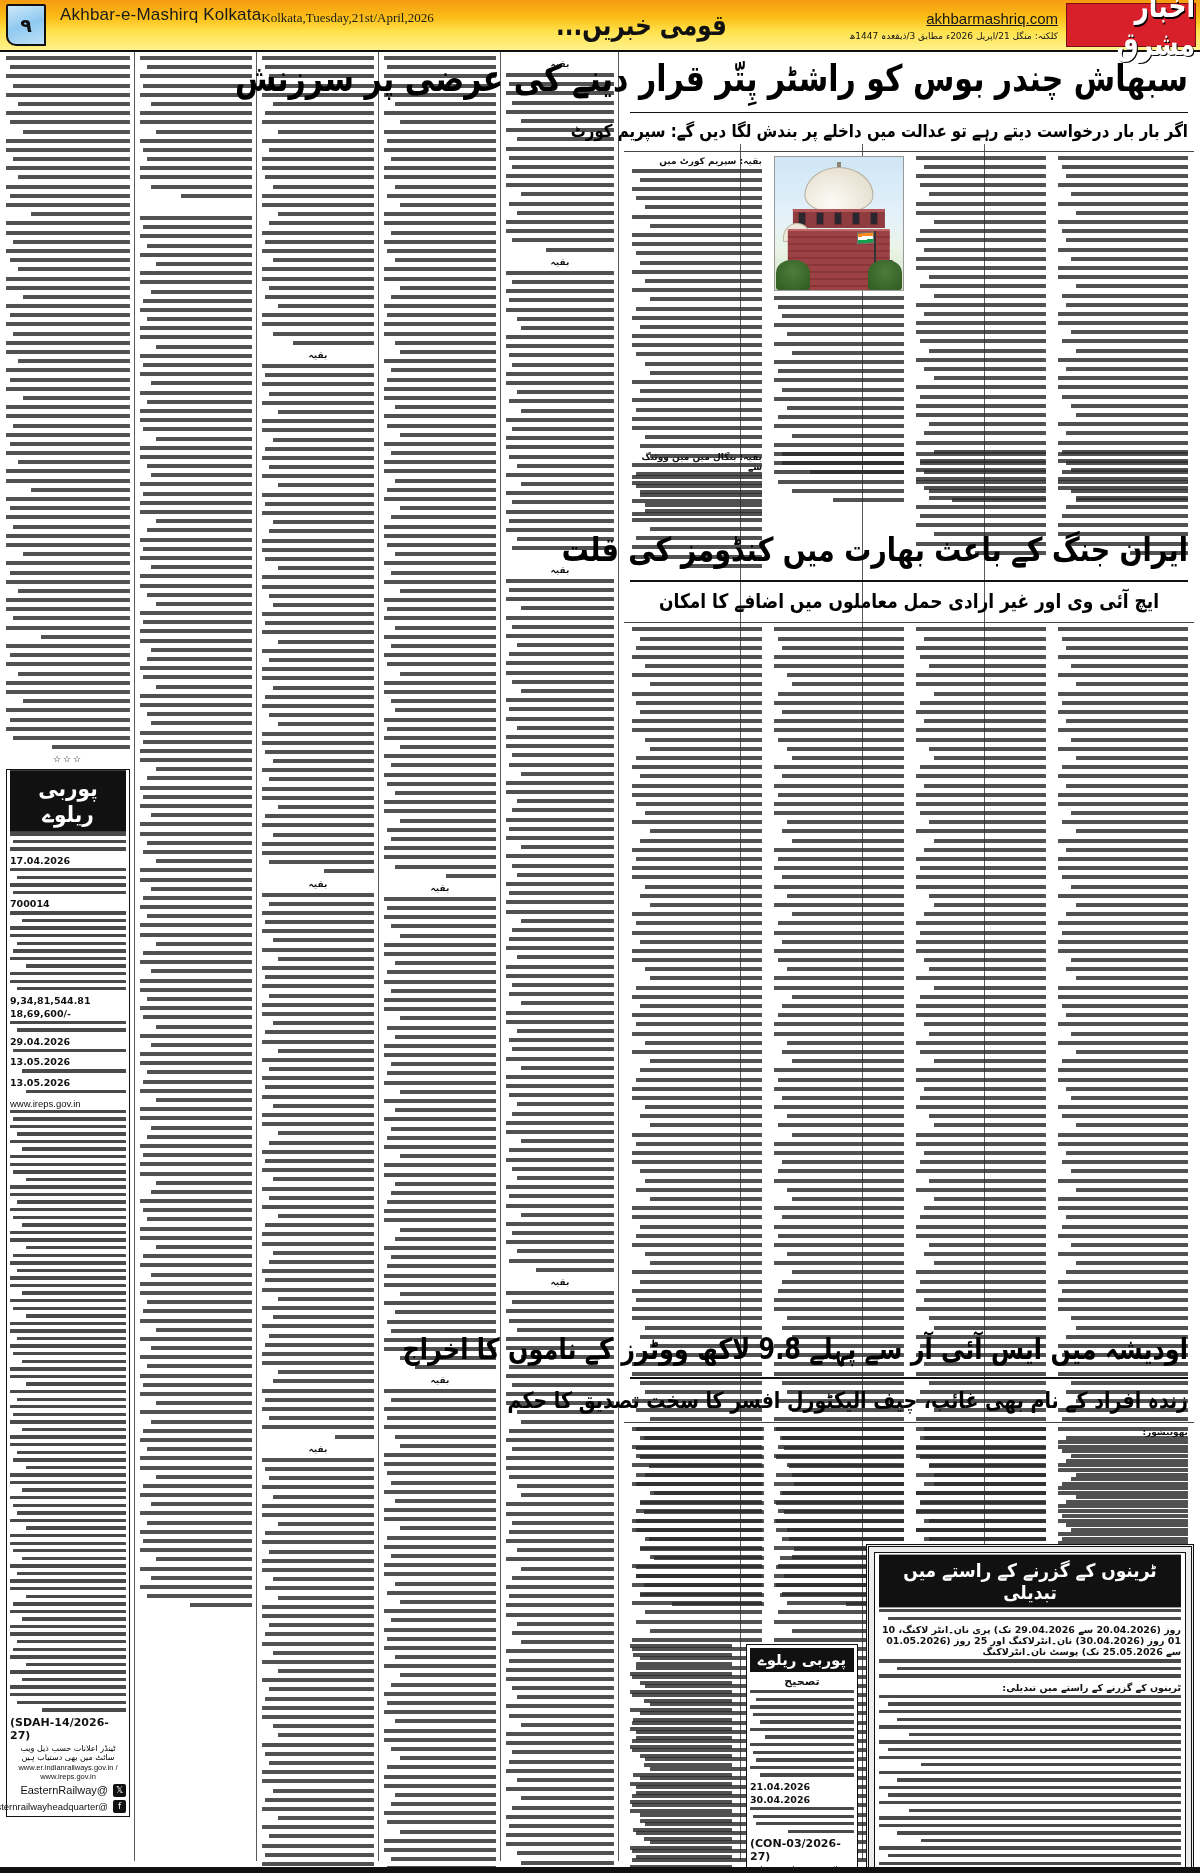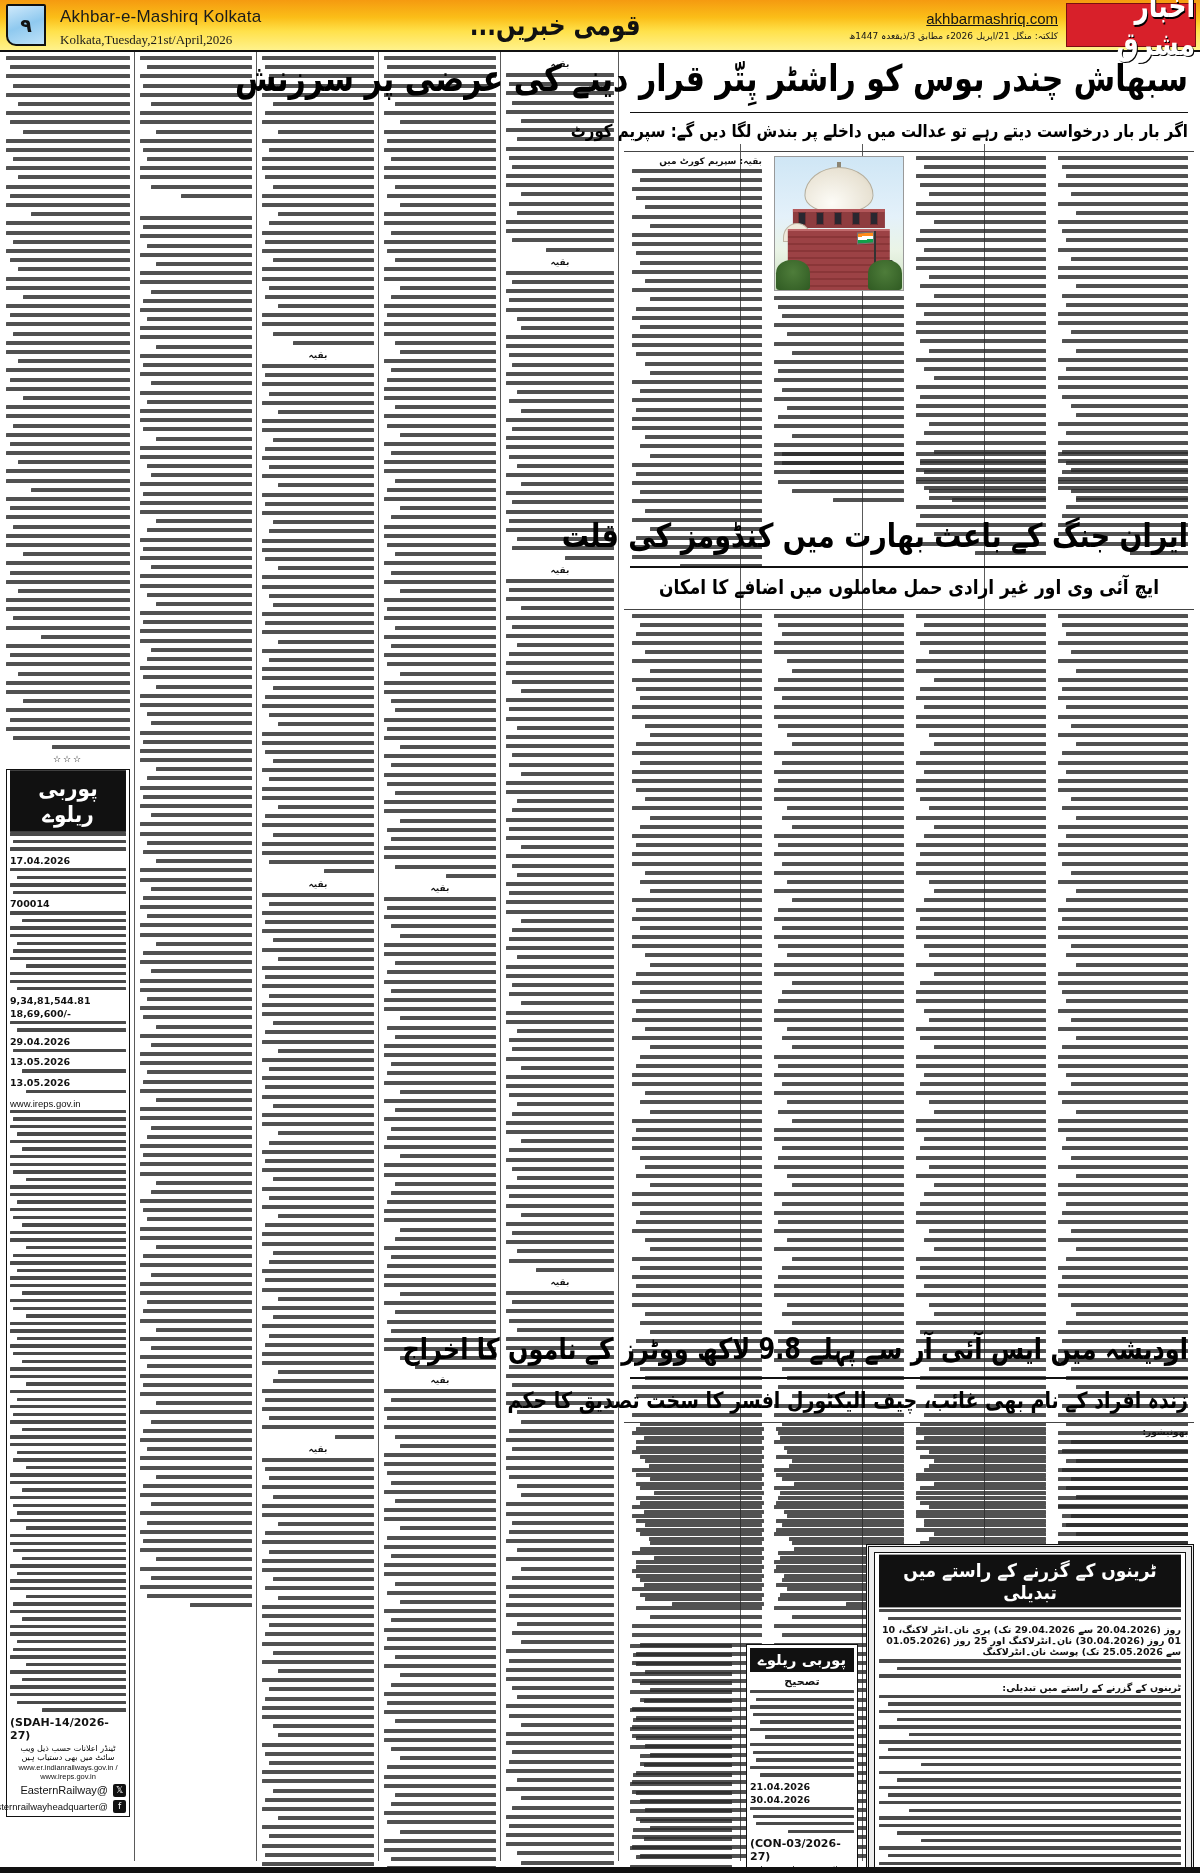--- a/index.html
+++ b/index.html
@@ -20,21 +20,21 @@
   }
   .mh-pagebox {
     width: 40px; margin: 4px 0 4px 6px;
     background: linear-gradient(160deg,#cfe9fb 0%,#8fc9ef 50%,#bfe2f8 100%);
     border: 2px solid #111;
     border-radius: 2px 2px 0 10px;
     display: flex; align-items: center; justify-content: center;
     font-family: "DejaVu Sans", sans-serif;
     font-size: 19px; font-weight: bold; color: #111;
   }
-  .mh-left { padding: 5px 0 0 14px; display: flex; flex-direction: column; justify-content: center; }
+  .mh-left { padding: 5px 0 0 14px; display: flex; flex-direction: row; justify-content: center; }
   .mh-title { font-family: "Liberation Sans", sans-serif; font-size: 17px; color: #1b1b1b; letter-spacing: .2px; }
   .mh-sub { font-family: "Liberation Serif", serif; font-size: 13px; color: #1b1b1b; margin-top: 5px; }
   .mh-center { flex: 1; display: flex; align-items: center; justify-content: center; }
   .mh-center .ctitle {
     font-family: "DejaVu Sans", sans-serif; font-weight: bold; font-size: 23px; color: #111;
     direction: rtl; transform: scaleY(1.25); letter-spacing: 1px;
   }
   .mh-right { display: flex; flex-direction: column; align-items: flex-end; justify-content: center; padding-right: 8px; }
   .mh-url { font-family: "Liberation Sans", sans-serif; font-size: 15px; color: #151515; text-decoration: underline; }
   .mh-date-ur { font-family: "DejaVu Sans", sans-serif; font-size: 9px; color: #151515; direction: rtl; margin-top: 4px; }
@@ -1448,20 +1448,30 @@
             </div>
           </div>
         <div style="width:142px;padding:0 6px;">
             <div class="ur ur-lines">
           <div class="ln w100"></div>
               <div class="ln w94"></div>
               <div class="ln w100"></div>
               <div class="ln w97"></div>
           <div class="ln w86"></div>
               <div class="ln w55"></div>
+            </div>
+          </div>
+        <div style="width:142px;padding:0 6px;">
+          <div class="baqiya">بقیہ: بنگال میں مین ووٹنگ سے</div>
+          <div class="ur ur-lines">
+          <div class="ln w100"></div>
+              <div class="ln w97"></div>
+              <div class="ln w94"></div>
+              <div class="ln w90"></div>
+          <div class="ln w100"></div>
             </div>
           </div>
       </div>
 
       <div class="hl-wrap" style="margin-top:8px;">
         <div class="hl-main sz2">ایران جنگ کے باعث بھارت میں کنڈومز کی قلت</div>
         <div class="hl-rule"></div>
         <div class="hl-sub sz2">ایچ آئی وی اور غیر ارادی حمل معاملوں میں اضافے کا امکان</div>
       </div>
       <div class="thin-rule" style="margin:8px 0 4px 0;"></div>

